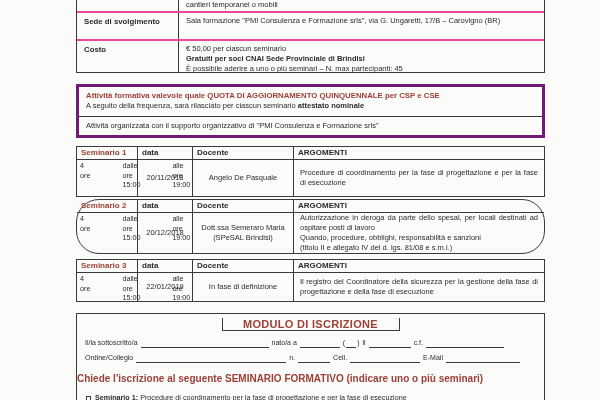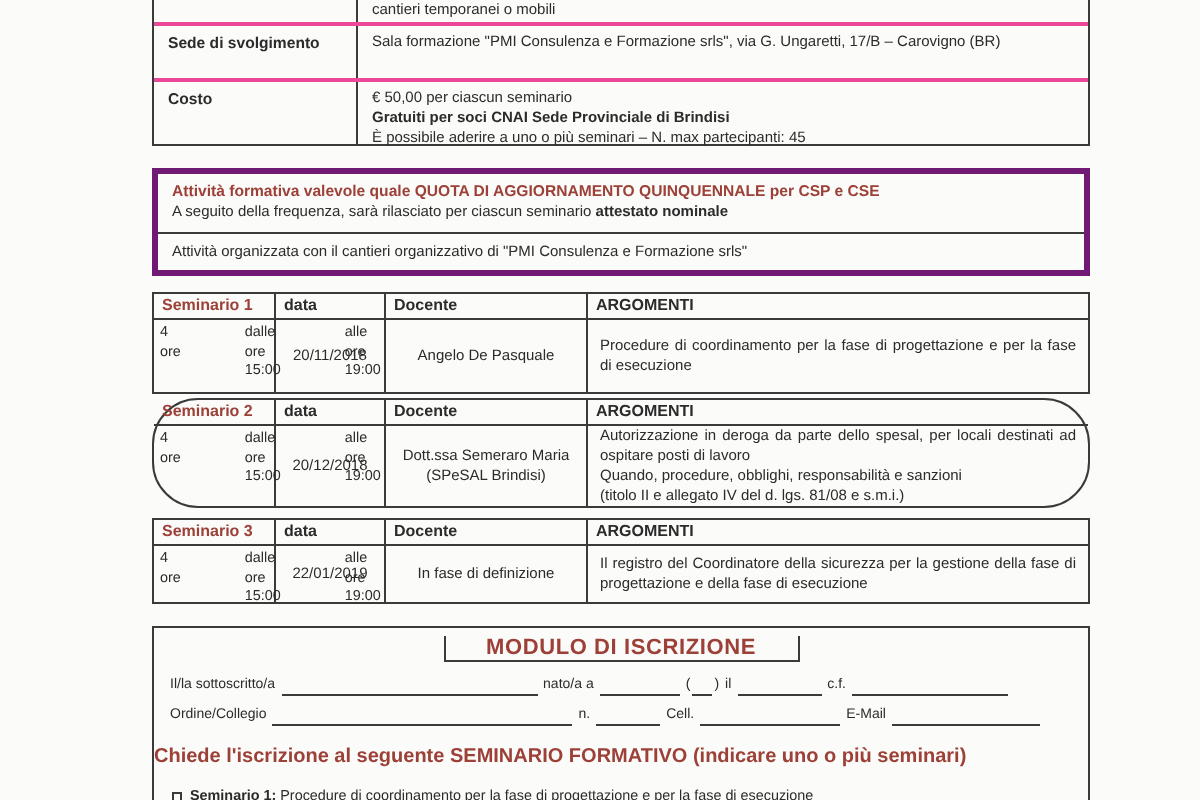--- a/index.html
+++ b/index.html
@@ -92,21 +92,21 @@
           <div>È possibile aderire a uno o più seminari – N. max partecipanti: 45</div>
         </div>
       </div>
     </div>
 
     <div class="notice">
       <div class="notice-a">
         <div class="red b">Attività formativa valevole quale QUOTA DI AGGIORNAMENTO QUINQUENNALE per CSP e CSE</div>
         <div><span>A seguito della frequenza, sarà rilasciato per ciascun seminario</span> <span class="b">attestato nominale</span></div>
       </div>
-      <div class="notice-b">Attività organizzata con il cantieri organizzativo di "PMI Consulenza e Formazione srls"</div>
+      <div class="notice-b">Attività organizzata con il supporto organizzativo di "PMI Consulenza e Formazione srls"</div>
     </div>
 
     <div class="sem t1">
       <div class="sem-h">
         <div class="c1 red">Seminario 1</div>
         <div class="c2">data</div>
         <div class="c3">Docente</div>
         <div class="c4">ARGOMENTI</div>
       </div>
       <div class="sem-b">

